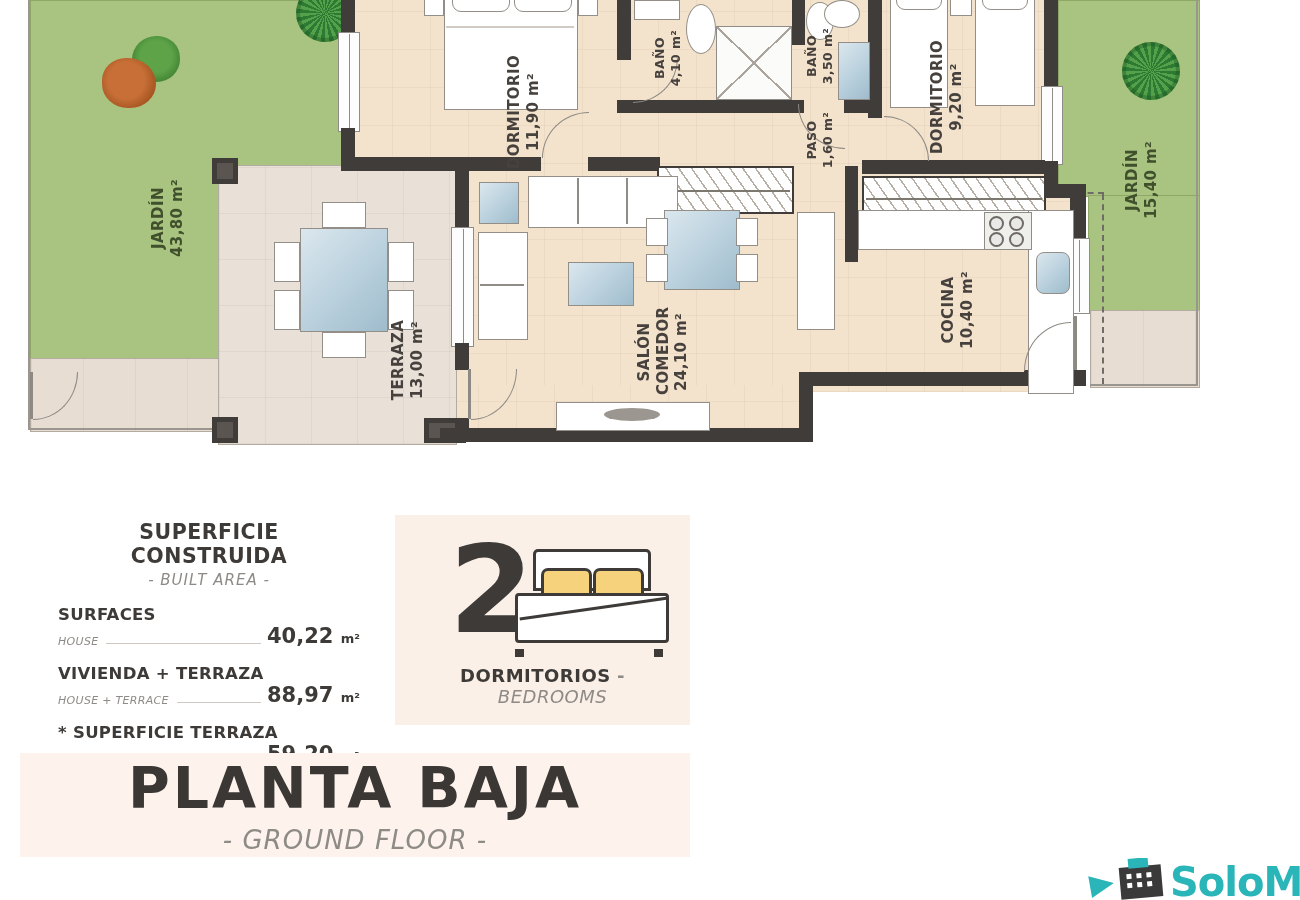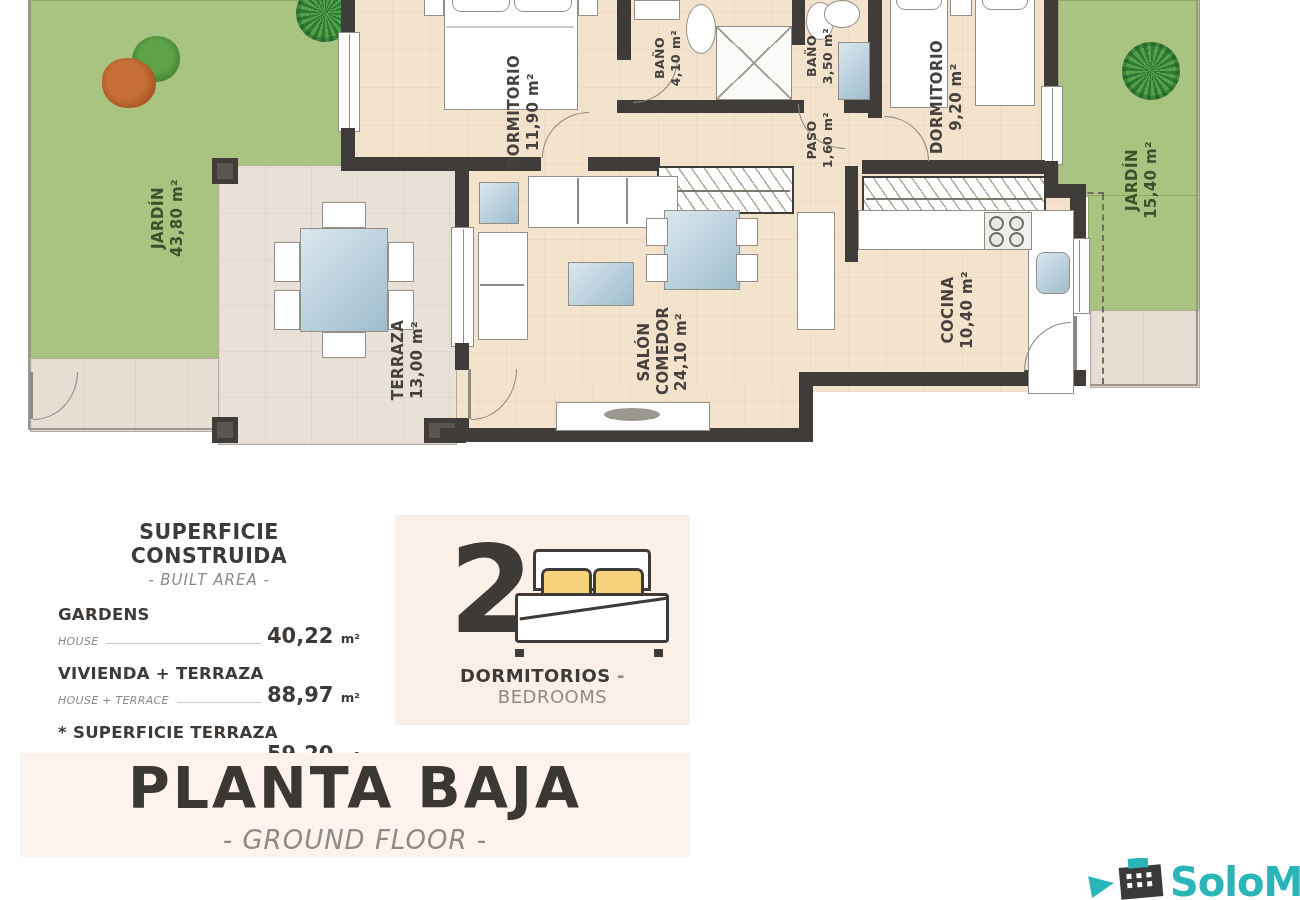--- a/index.html
+++ b/index.html
@@ -70,21 +70,21 @@
   #badge .num{position:absolute;left:54px;top:14px;font-size:122px;font-weight:bold;color:#3d3a38;line-height:1;}
   #bedicon{position:absolute;left:108px;top:34px;width:172px;height:102px;}
   #bedicon .head{position:absolute;left:30px;top:0;width:112px;height:36px;background:#fff;border:3.5px solid #3d3a38;border-radius:5px 5px 0 0;}
   #bedicon .pil{position:absolute;top:19px;width:45px;height:27px;background:#f6d27c;border:3px solid #3d3a38;border-radius:7px;}
   #bedicon .mat{position:absolute;left:12px;top:44px;width:148px;height:44px;background:#fff;border:3.5px solid #3d3a38;border-radius:4px;}
   #bedicon .fold{position:absolute;left:16px;top:58px;width:150px;height:3px;background:#3d3a38;transform:rotate(-8deg);}
   #bedicon .leg{position:absolute;bottom:-6px;width:9px;height:8px;background:#3d3a38;}
   #badge .cap{position:absolute;left:0;right:0;top:150px;text-align:center;font-size:18px;letter-spacing:.5px;}
   #badge .cap .es{font-weight:bold;color:#3d3a38;}
   #badge .cap .sep{color:#8e8a86;font-weight:bold;}
-  #badge .cap .en{color:#8e8a86;margin-left:20px;}
+  #badge .cap .en{font-style:italic;color:#8e8a86;margin-left:20px;}
   
   #floorTitle{position:absolute;left:20px;top:753px;width:670px;height:104px;background:#fdf3ec;
               display:flex;flex-direction:column;align-items:center;justify-content:center;}
   #floorTitle .t{font-size:57px;font-weight:600;color:#3b3734;letter-spacing:3px;}
   #floorTitle .st{font-size:26px;font-style:italic;color:#8e8a86;margin-top:4px;letter-spacing:1px;}
   
   #logo{position:absolute;left:1088px;top:858px;width:212px;height:42px;overflow:hidden;}
   #logo .tri{position:absolute;left:2px;top:16px;width:0;height:0;border-top:11px solid transparent;
              border-bottom:11px solid transparent;border-left:24px solid #2ab5b8;transform:rotate(-10deg);}
   #logo .bld{position:absolute;left:32px;top:8px;width:42px;height:32px;background:#3a3a3a;transform:rotate(-5deg);}
@@ -272,21 +272,21 @@
       <span class="nm">JARDÍN</span>
       <span class="ar">15,40 m²</span>
     </div>
   </div>
 
   <div id="legend">
     <div class="t">SUPERFICIE CONSTRUIDA</div>
     <div class="st">- BUILT AREA -</div>
 
     <div class="lrow">
-      <div class="es">GARDENS</div>
+      <div class="es">SURFACES</div>
       <div class="sub">
         <span class="en">HOUSE</span>
         <span class="lead"></span>
         <span class="val"><span>40,22</span> <span class="unit">m²</span></span>
       </div>
     </div>
 
     <div class="lrow">
       <div class="es">VIVIENDA + TERRAZA</div>
       <div class="sub">

